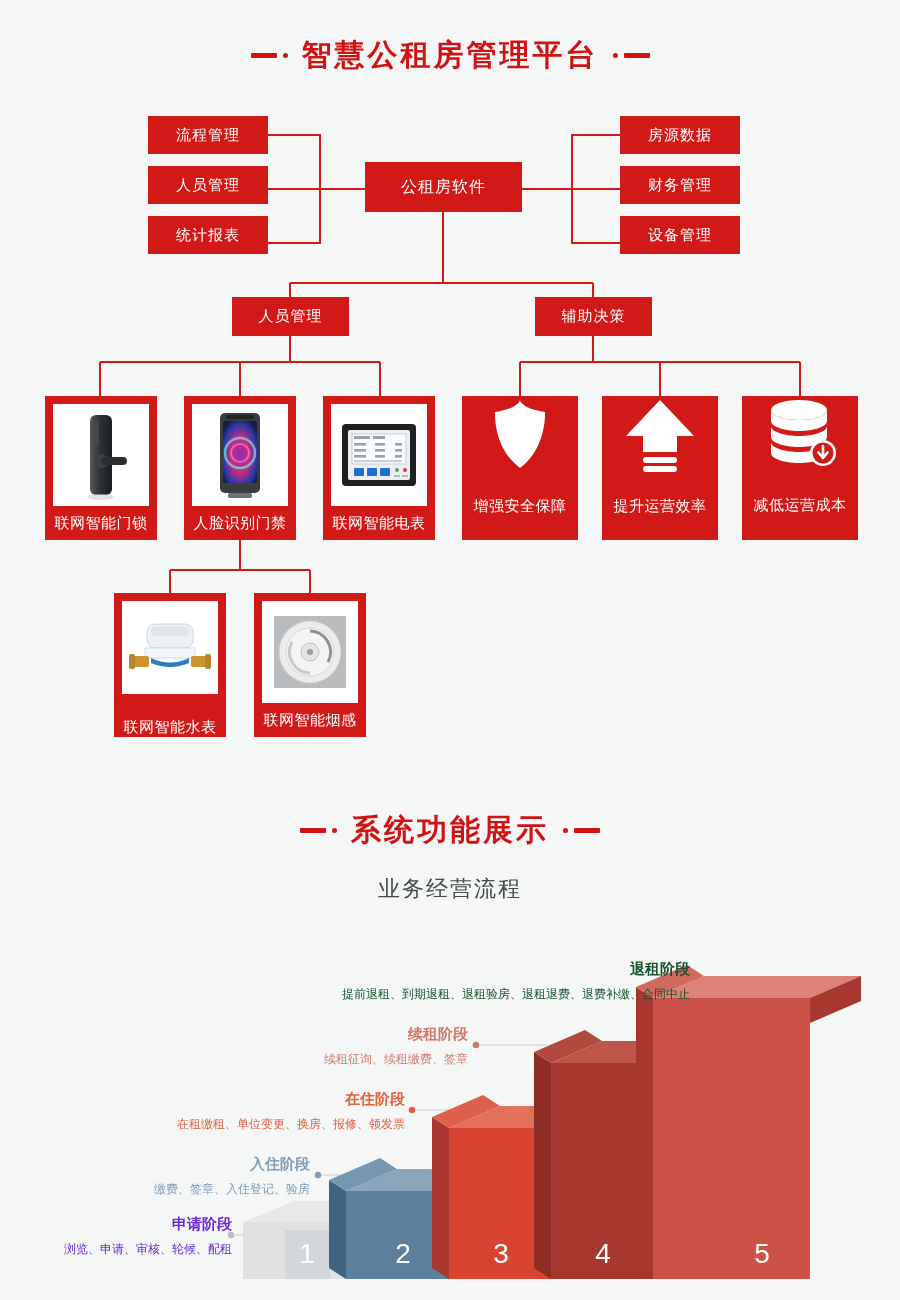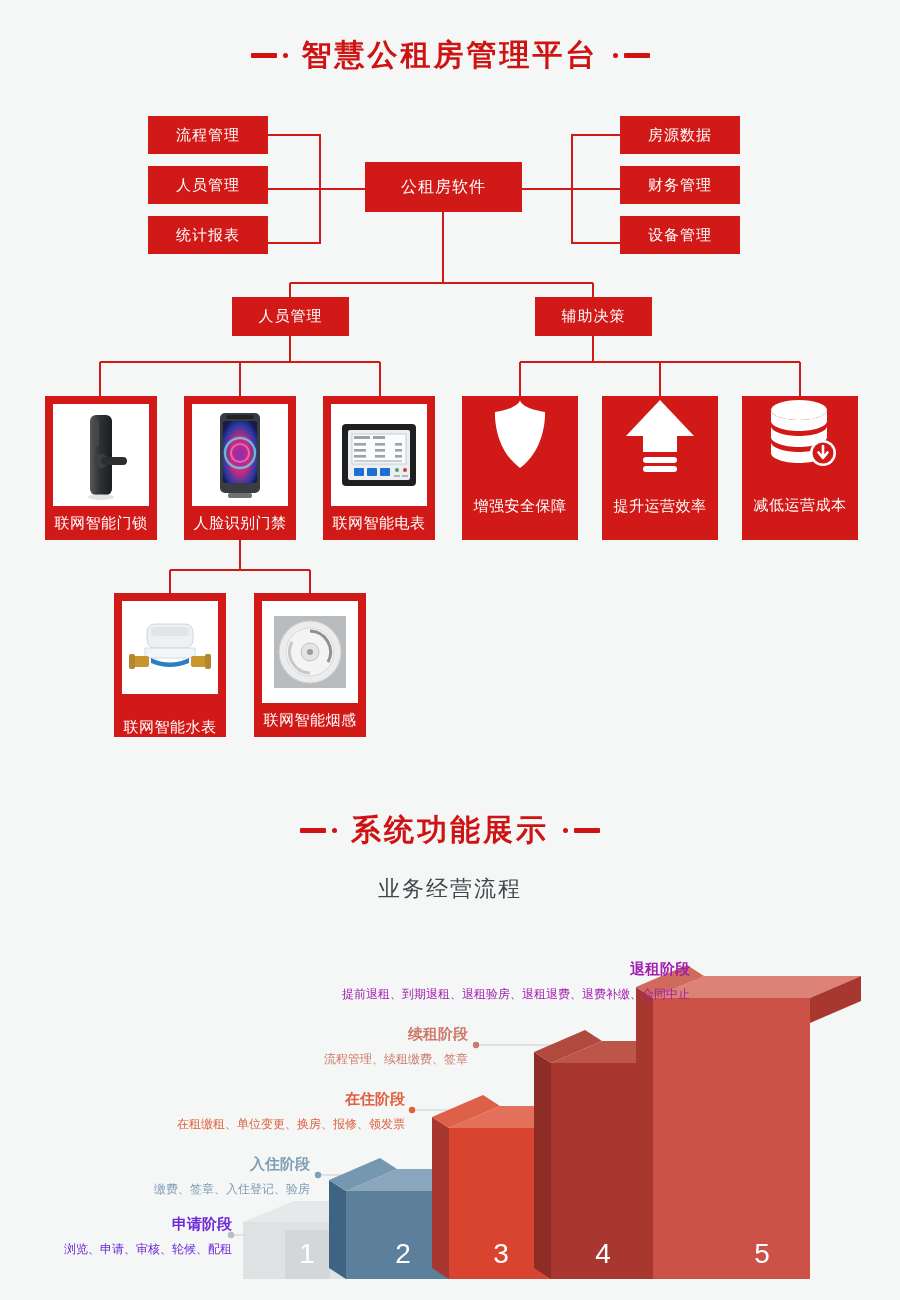--- a/index.html
+++ b/index.html
@@ -385,23 +385,23 @@
       <span class="items">缴费、签章、入住登记、验房</span>
     </div>
 
     <div class="lbl" style="left:160px;top:185px;width:245px;color:#e0603f;">
       <span class="stage">在住阶段</span>
       <span class="items">在租缴租、单位变更、换房、报修、领发票</span>
     </div>
 
     <div class="lbl" style="left:260px;top:120px;width:208px;color:#cc7a6a;">
       <span class="stage">续租阶段</span>
-      <span class="items">流程管理、续租缴费、签章</span>
-    </div>
-
-    <div class="lbl" style="left:330px;top:55px;width:360px;color:#a21caf;">
+      <span class="items">续租征询、续租缴费、签章</span>
+    </div>
+
+    <div class="lbl" style="left:330px;top:55px;width:360px;color:#14532d;">
       <span class="stage">退租阶段</span>
       <span class="items">提前退租、到期退租、退租验房、退租退费、退费补缴、合同中止</span>
     </div>
 
   </div>
 
 </div>
 
 </body></html>

